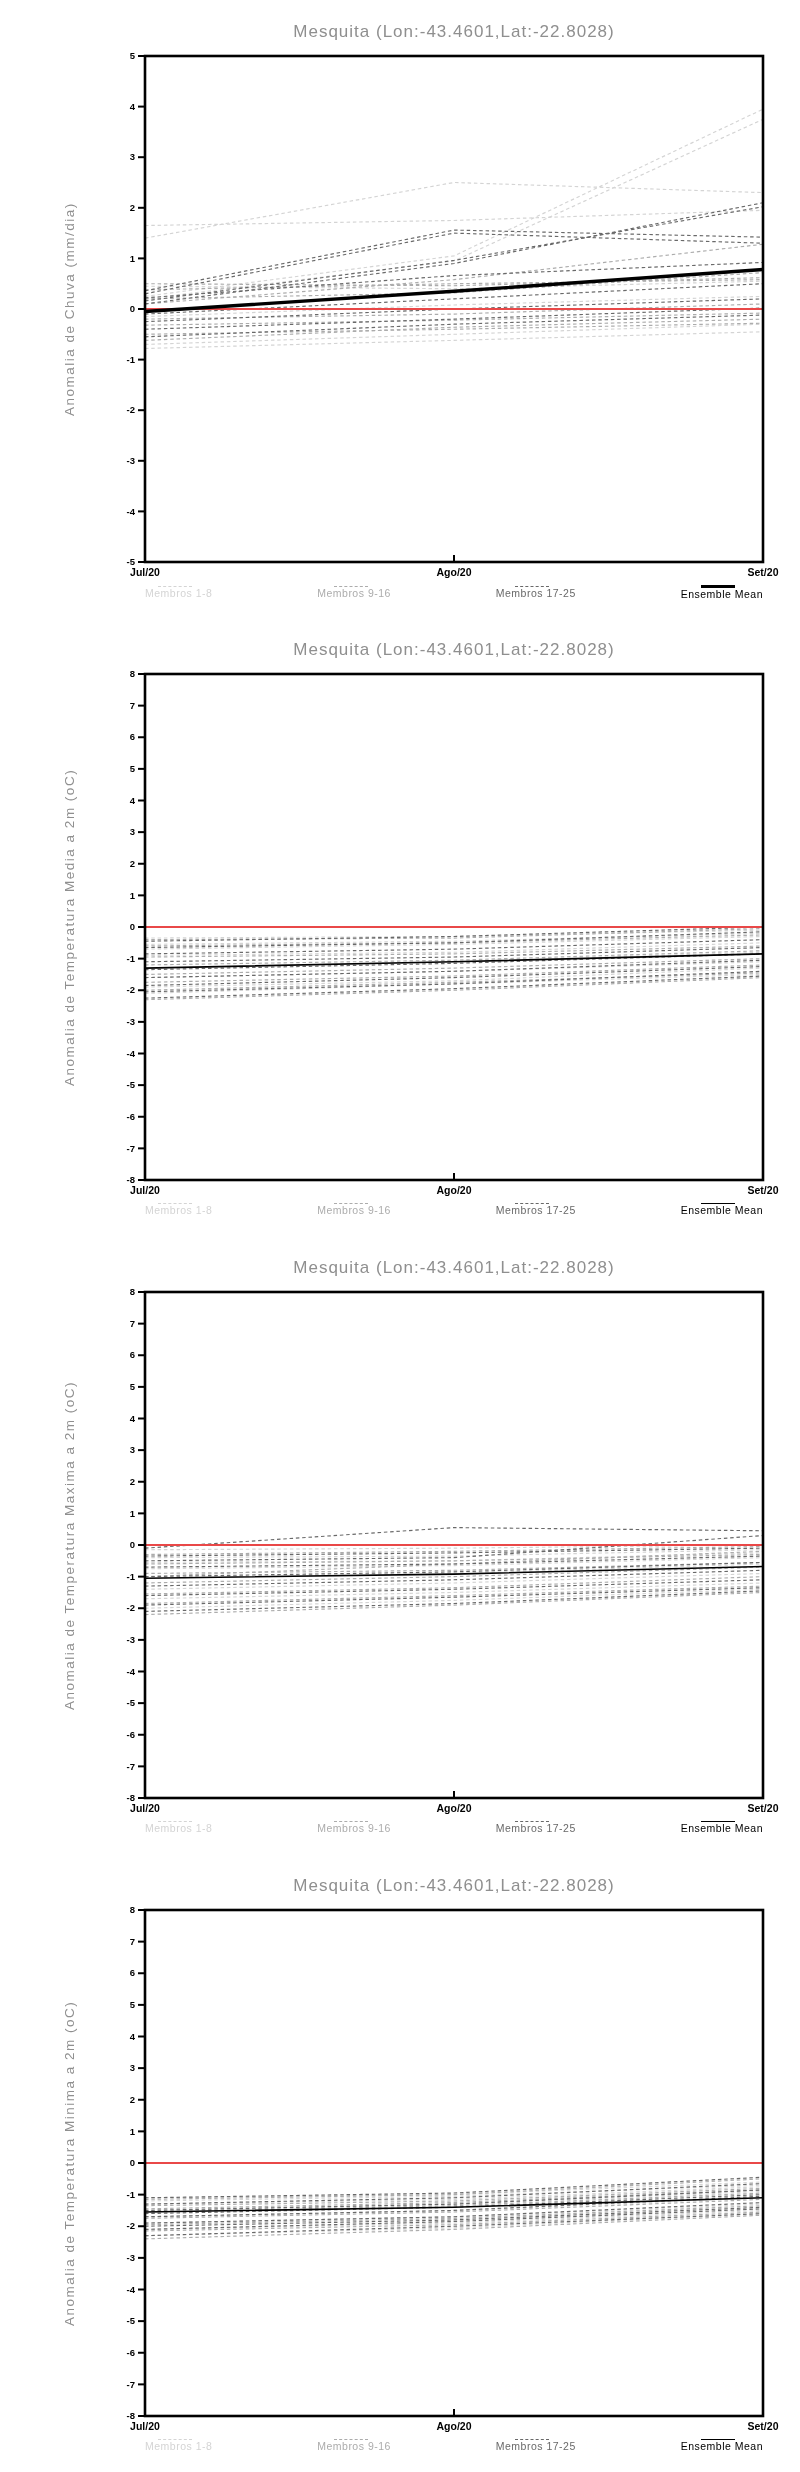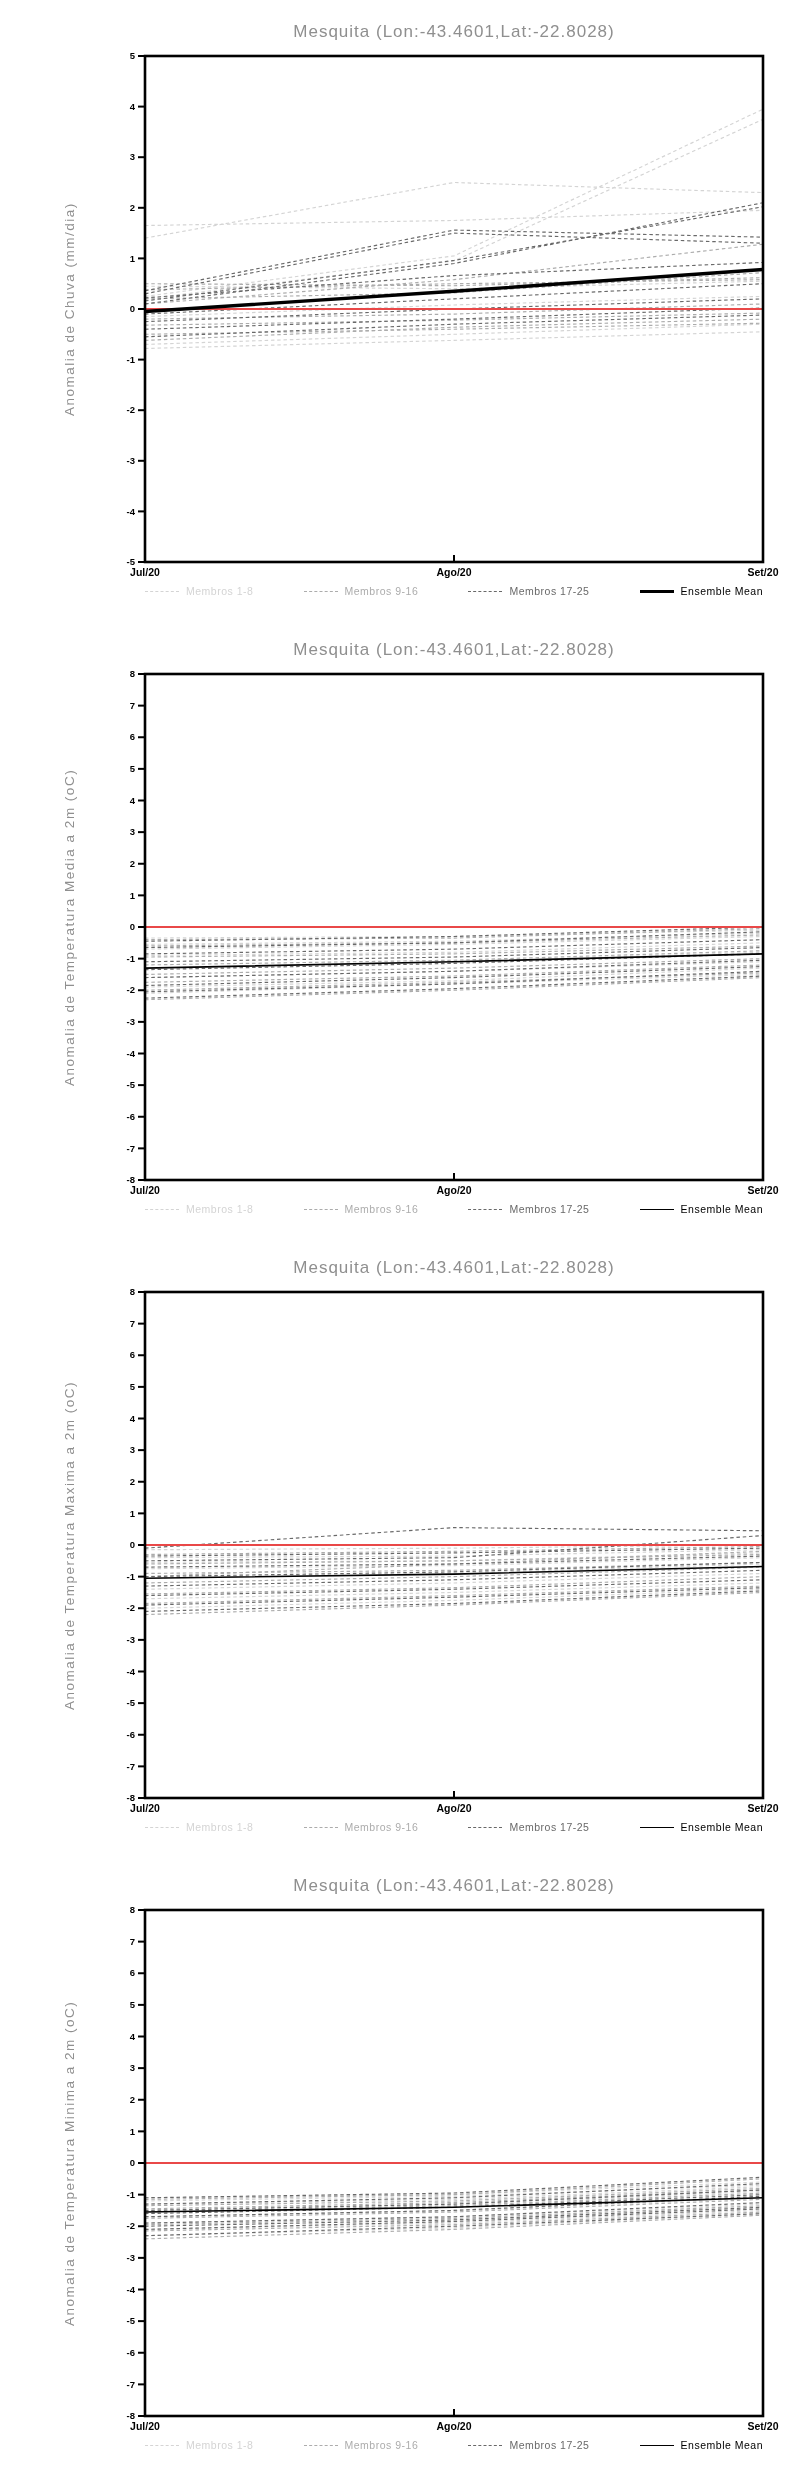--- a/index.html
+++ b/index.html
@@ -6,21 +6,21 @@
   body{width:800px;height:2472px;font-family:"Liberation Sans",sans-serif;position:relative;}
   .chart{position:relative;width:791px;height:618px;background:#ffffff;}
   .plot{position:absolute;left:0;top:0;width:800px;height:618px;}
   .chart-title{position:absolute;left:145px;top:22px;width:618px;text-align:center;
     font-size:17px;color:#8f8f8f;letter-spacing:1px;white-space:nowrap;font-weight:400;}
   .ylabel{position:absolute;left:62px;top:56px;height:506px;width:22px;
     writing-mode:vertical-rl;transform:rotate(180deg);text-align:center;
     font-size:13.5px;color:#8f8f8f;letter-spacing:1.5px;white-space:nowrap;}
   .legend{position:absolute;left:145px;top:585px;width:618px;display:flex;
     justify-content:space-between;align-items:center;}
-  .legend-item{display:flex;align-items:center;white-space:nowrap;}
+  .legend-item{display:flex;align-items:center;white-space:nowrap;flex-direction:column;}
   .swatch{display:inline-block;width:34px;height:0;border-top:1.6px dashed #999;margin-right:7px;}
   .legend-label{font-size:10.5px;letter-spacing:0.5px;}
   .tick-label{font-size:9.5px;font-weight:bold;fill:#000;}
   .xtick-label{font-size:10.5px;font-weight:bold;fill:#000;}
   svg text{font-family:"Liberation Sans",sans-serif;}
 </style>
 </head>
 <body>
 
 <section class="chart">

